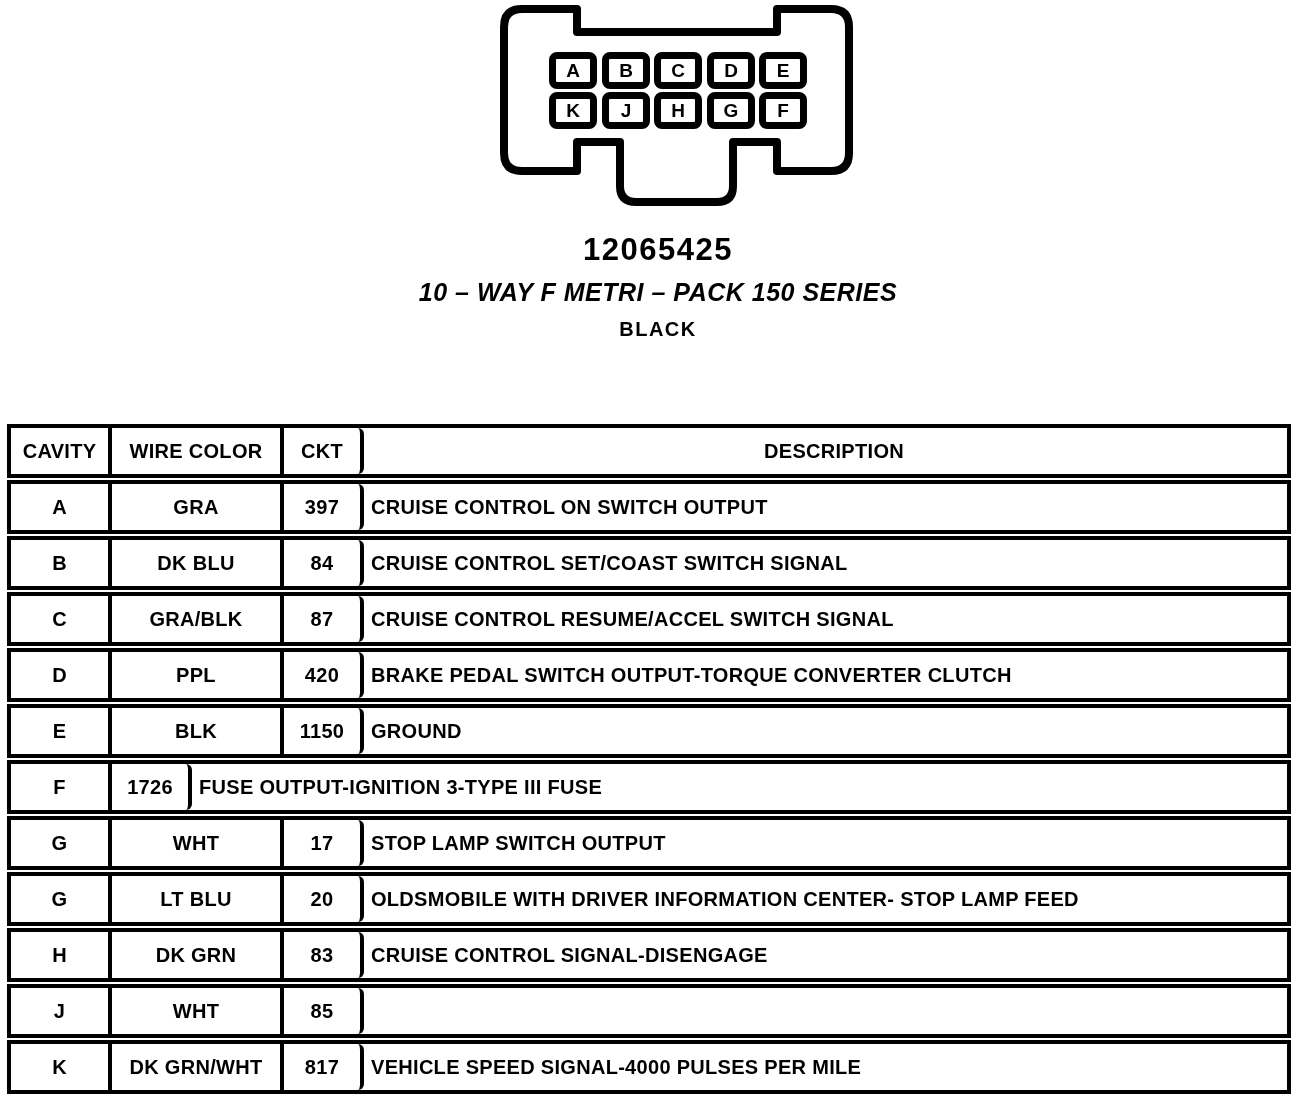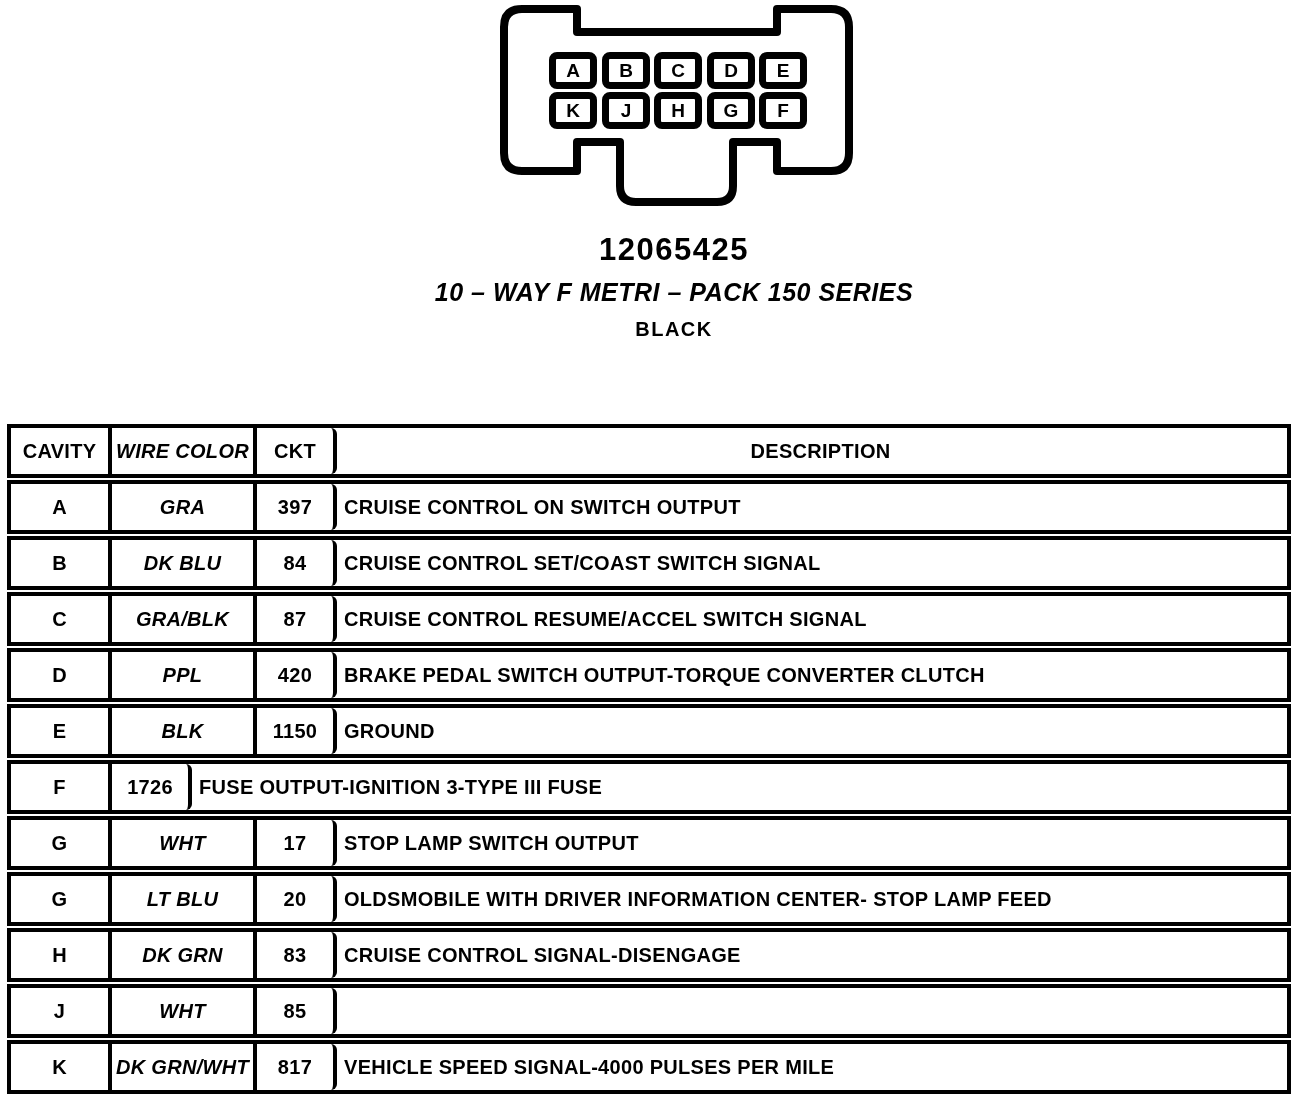--- a/index.html
+++ b/index.html
@@ -48,21 +48,21 @@
   .pin.row-bottom { top: 92px; }
   .px0 { left: 51px; }
   .px1 { left: 104px; }
   .px2 { left: 156px; }
   .px3 { left: 209px; }
   .px4 { left: 261px; }
 
   
   .title-block {
     position: absolute;
-    left: 36px;
+    left: 20px;
     width: 1276px;
     text-align: center;
     font-weight: 700;
   }
   .part-number {
     top: 232px;
     font-size: 31px;
     letter-spacing: 1.5px;
   }
   .series-title {
@@ -98,21 +98,21 @@
     justify-content: center;
     box-sizing: border-box;
     font-weight: 700;
     font-size: 20px;
     letter-spacing: 0.3px;
     border-right: 4px solid #000;
     overflow: hidden;
     white-space: nowrap;
   }
   .c-cavity { width: 101px; }
-  .c-wire   { width: 145px; font-style: italic; }
+  .c-wire   { width: 172px; }
   .c-ckt    { width: 80px; border-radius: 6px; }
   .c-desc   {
     flex: 1;
     border-right: none;
     justify-content: flex-start;
     padding-left: 7px;
   }
   .t-row.header .c-desc { justify-content: center; padding-left: 17px; }
 </style>
 </head>

